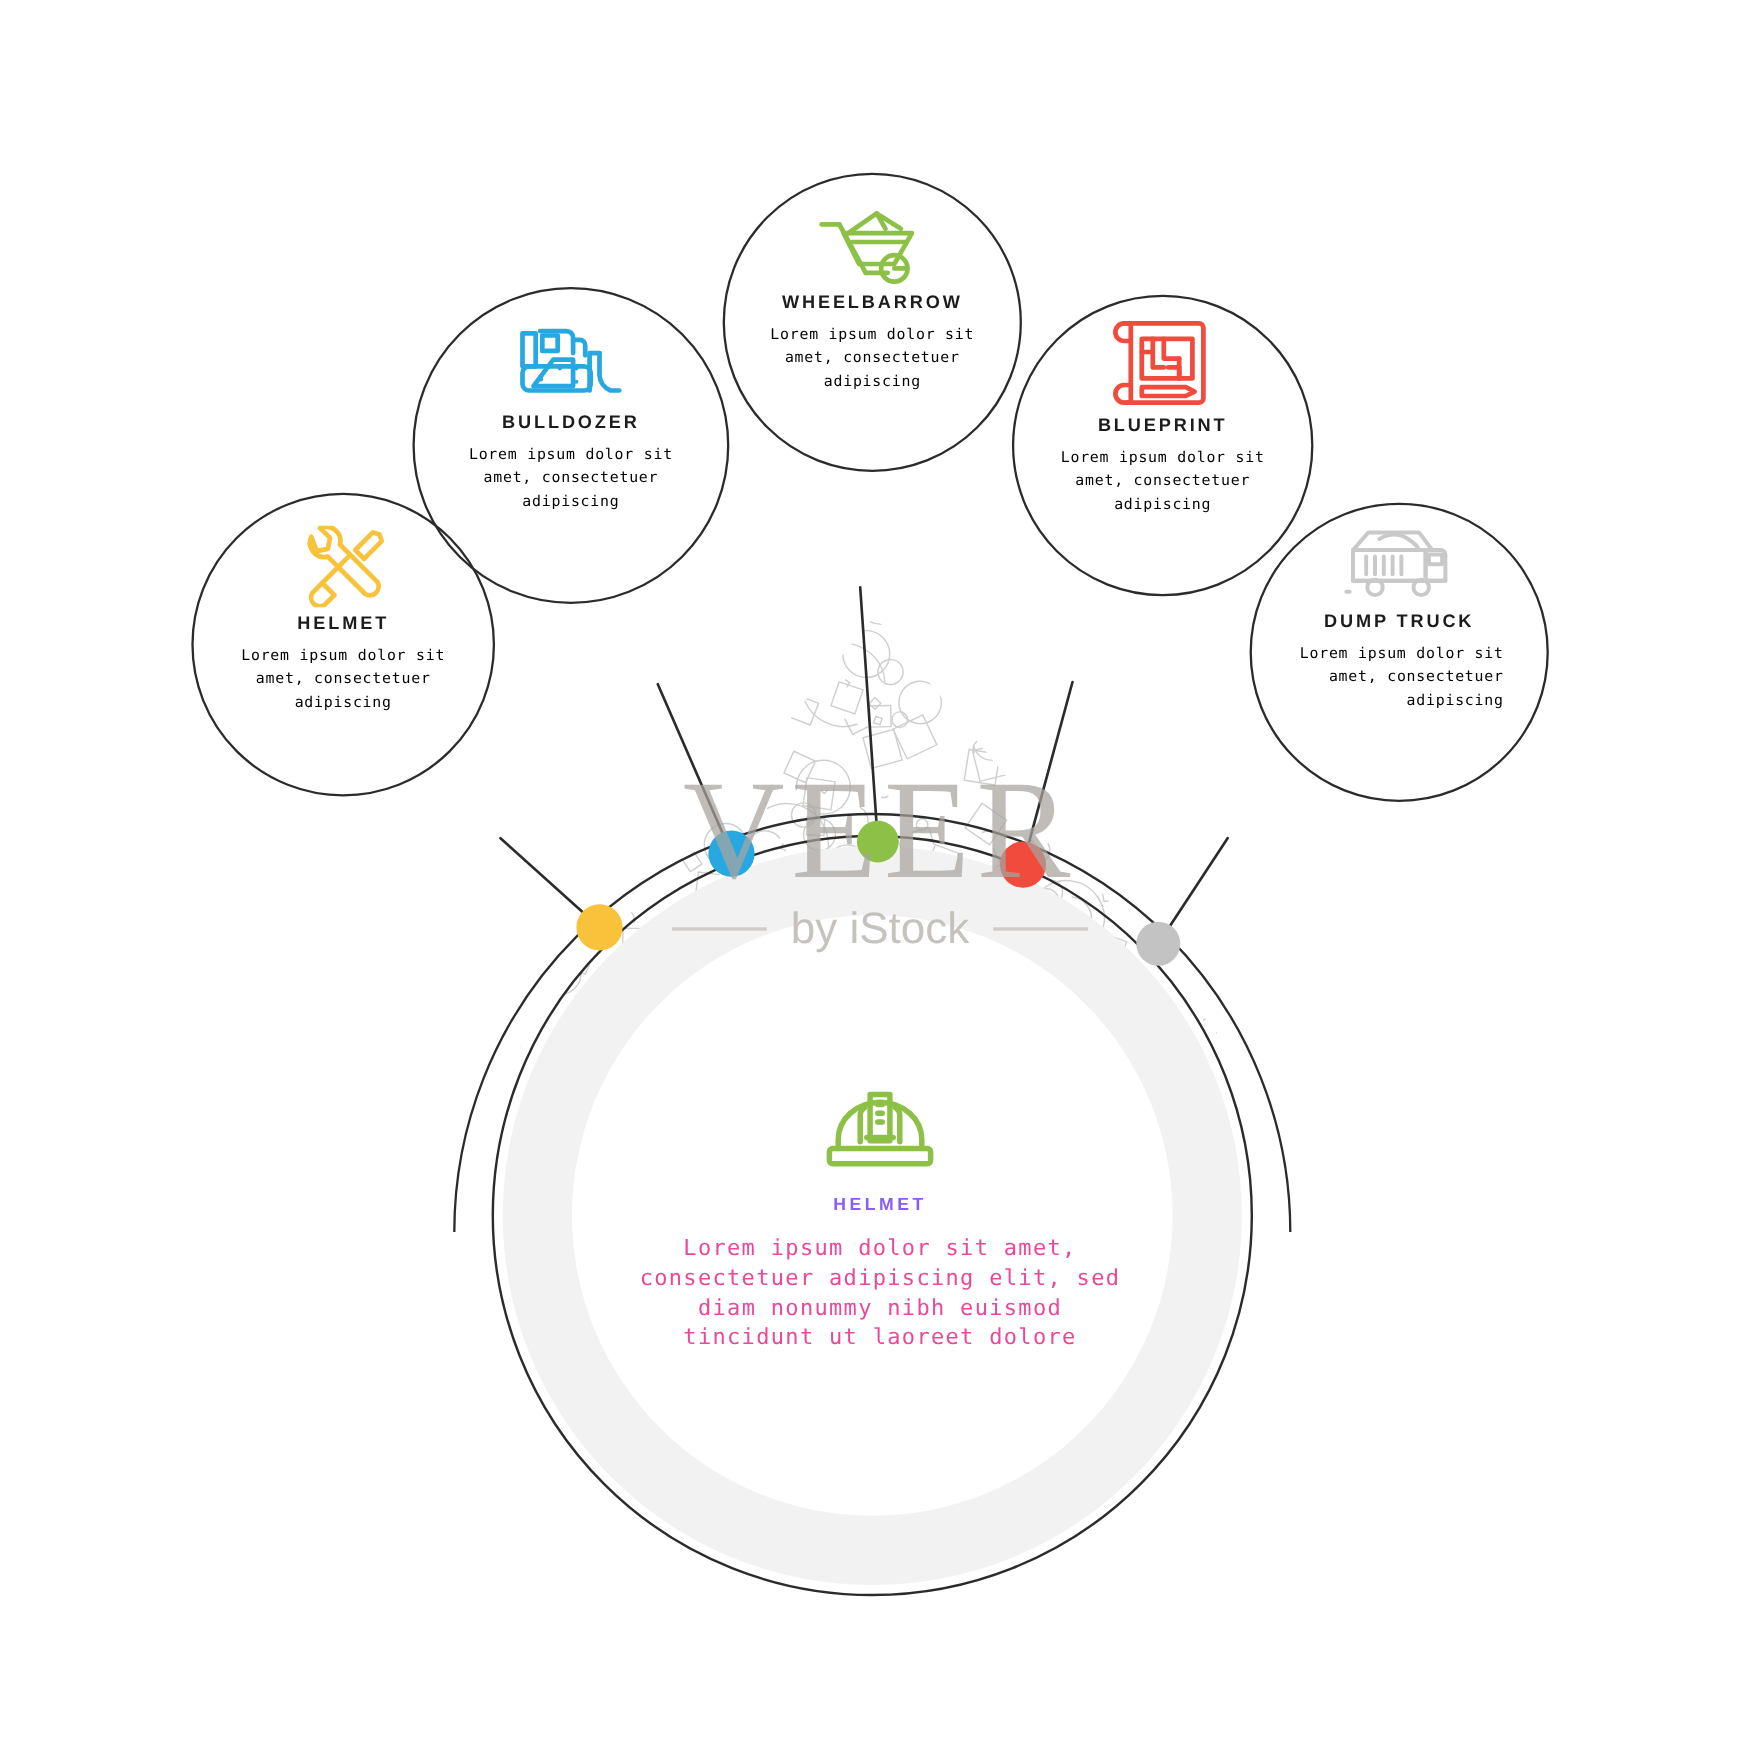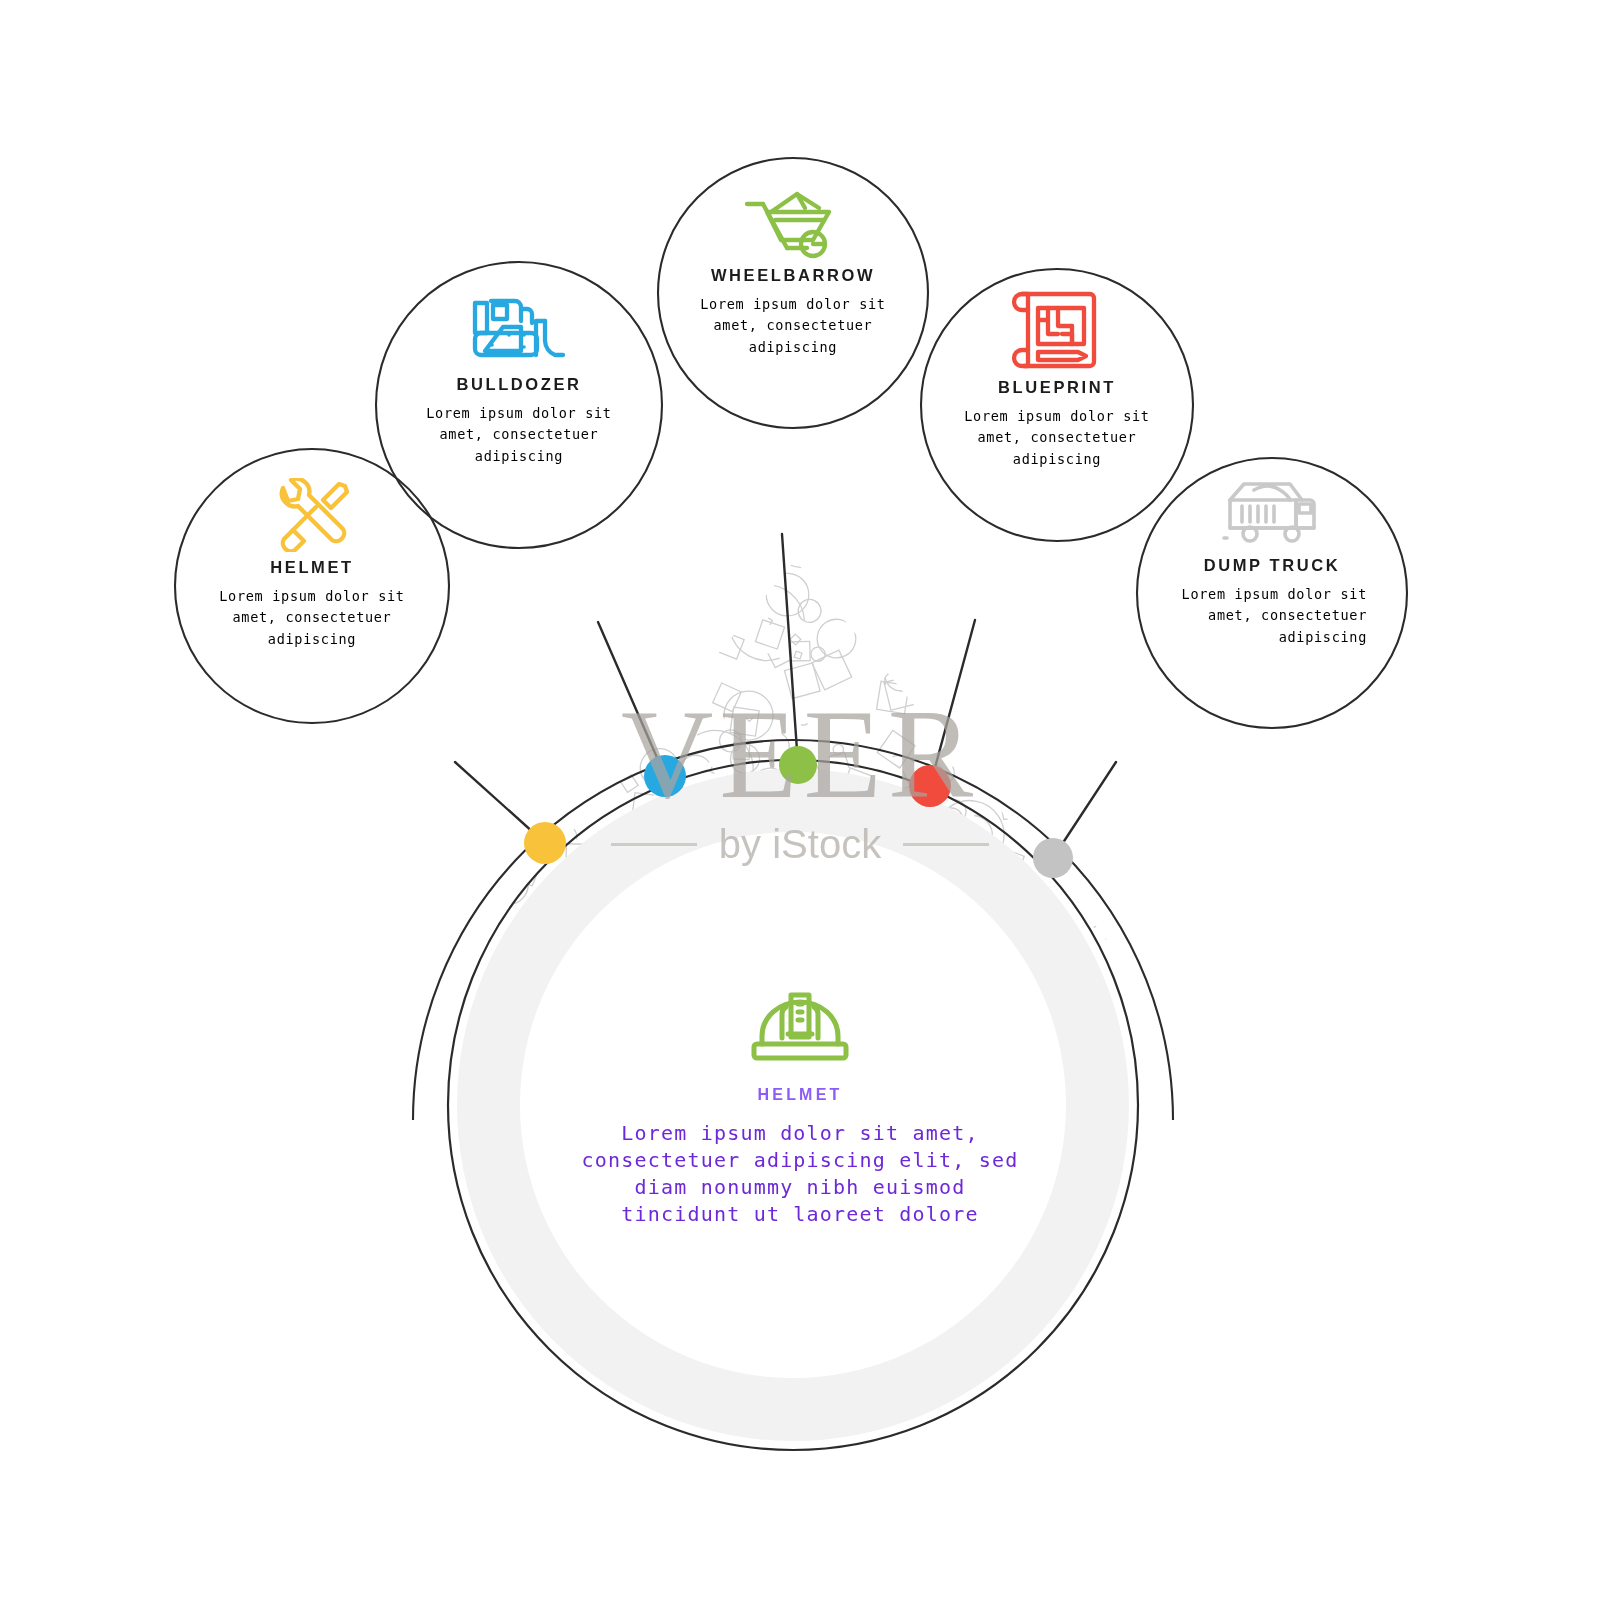--- a/index.html
+++ b/index.html
@@ -23,21 +23,21 @@
   #centerNode{
     position:absolute;left:485px;top:990px;width:630px;
     display:flex;flex-direction:column;align-items:center;text-align:center;
   }
   #centerNode .ctitle{
     font-family:"Liberation Sans",sans-serif;
     font-weight:700;font-size:16px;letter-spacing:3.2px;color:#8b5cf6;margin-top:16px;
   }
   #centerNode .cdesc{
     font-family:"DejaVu Sans Mono",monospace;
-    font-size:20px;line-height:1.35;color:#6d28d9;letter-spacing:1.2px;
+    font-size:20px;line-height:1.35;color:#ec4899;letter-spacing:1.2px;
     margin-top:16px;width:460px;
   }
 
   
   #wm{position:absolute;left:0;top:690px;width:1600px;text-align:center;pointer-events:none;}
   #wmTop{
     font-family:"Liberation Serif",serif;font-size:128px;line-height:1;
     color:#a8a49f;letter-spacing:6px;opacity:.72;
   }
   #wmBotWrap{display:flex;align-items:center;justify-content:center;gap:22px;margin-top:4px;}

